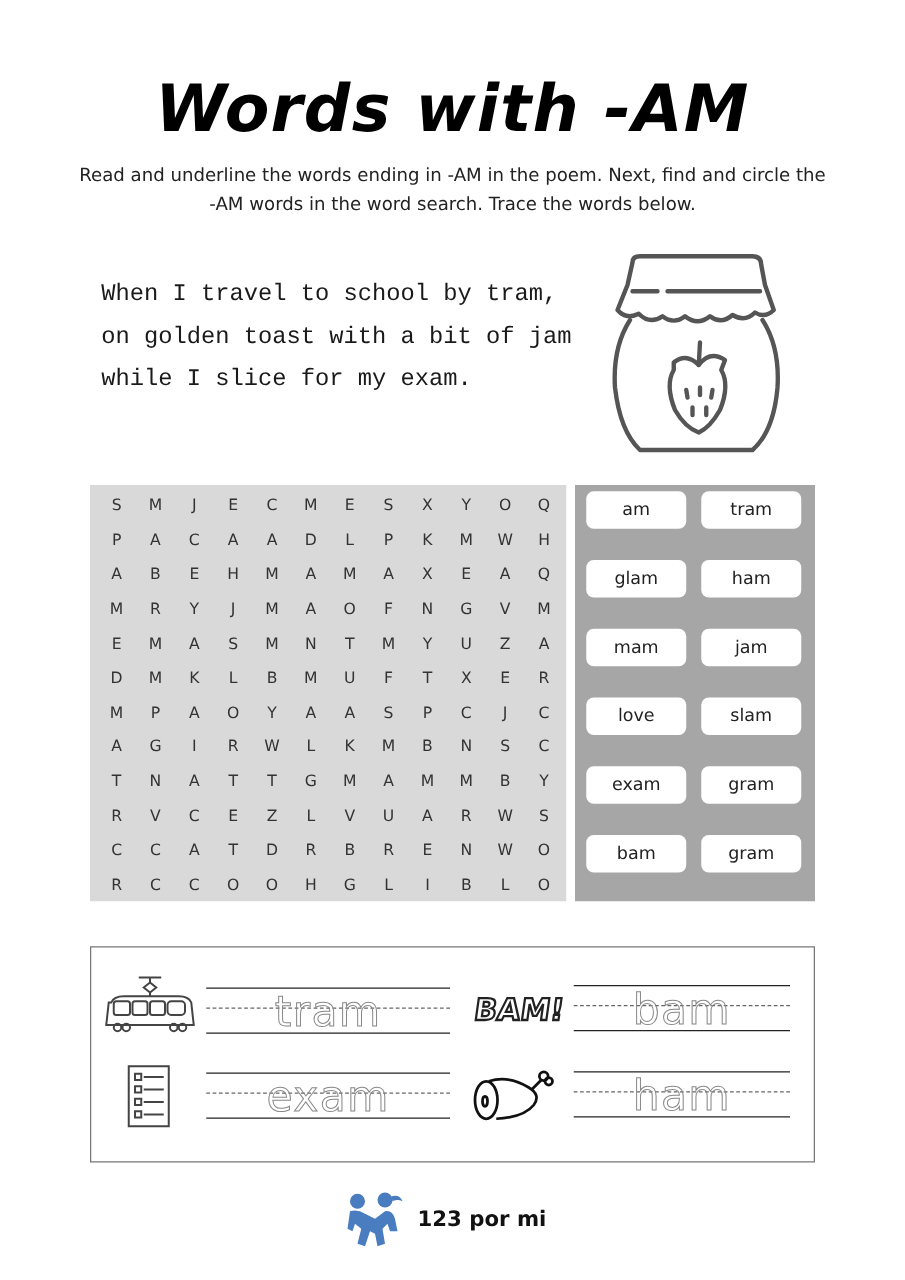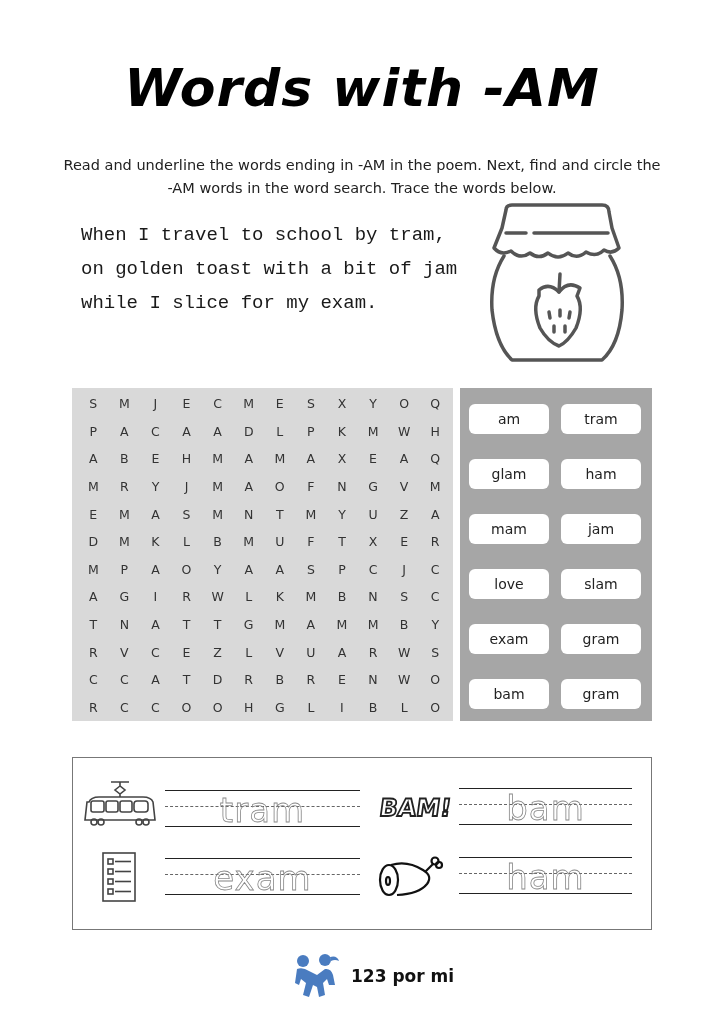--- a/index.html
+++ b/index.html
@@ -6,21 +6,21 @@
   html, body { width: 724px; height: 1024px; background: #ffffff; overflow: hidden; }
   body { position: relative; font-family: "DejaVu Sans", sans-serif; color: #111; }
 
   .title {
     position: absolute; left: 0; top: 58px; width: 724px; text-align: center;
     font-family: "DejaVu Sans", sans-serif; font-weight: bold; font-size: 52px;
     letter-spacing: 1px; color: #000; font-style: italic;
   }
   .instructions {
     position: absolute; left: 60px; top: 130px; width: 604px; text-align: center;
-    font-size: 14.5px; line-height: 23px; color: #222; margin-top: 24px;
+    font-size: 14.5px; line-height: 23px; color: #222;
   }
   .poem {
     position: absolute; left: 81px; top: 218px; width: 380px;
     font-size: 19px; line-height: 34px; color: #1a1a1a;
   }
   .poem div { white-space: nowrap; font-family: Liberation Mono, monospace; }
   .jar { position: absolute; left: 484px; top: 200px; width: 146px; height: 166px; }
 
   .grid-box {
     position: absolute; left: 72px; top: 388px; width: 381px; height: 333px;
@@ -32,21 +32,21 @@
   }
   .grid span {
     display: flex; align-items: center; justify-content: center;
     font-size: 12.5px; color: #333; letter-spacing: 0.5px;
   }
 
   .bank {
     position: absolute; left: 460px; top: 388px; width: 192px; height: 333px;
     background: #a6a6a6;
     display: grid; grid-template-columns: 80px 80px; column-gap: 12px;
-    grid-auto-rows: 30px; row-gap: 25px; padding: 16px 0 0 9px;
+    grid-auto-rows: 30px; row-gap: 25px; padding: 5px 0 0 9px;
   }
   .bank .word {
     background: #fff; border-radius: 6px; display: flex; align-items: center;
     justify-content: center; font-size: 14px; color: #222;
   }
 
   .trace-box {
     position: absolute; left: 72px; top: 757px; width: 580px; height: 173px;
     border: 1.5px solid #777;
   }
@@ -55,21 +55,21 @@
   .trace-lines .mid { position: absolute; left: 0; right: 0; top: 16px; border-top: 1.2px dashed #666; }
   .trace-lines .bot { position: absolute; left: 0; right: 0; top: 36px; border-top: 1.6px solid #222; }
   .trace-word {
     position: absolute; left: 0; right: 0; top: 3px; text-align: center;
     font-size: 34px; line-height: 34px; color: transparent;
     -webkit-text-stroke: 0.8px #888; letter-spacing: 1px;
     font-family: "DejaVu Sans", sans-serif; font-weight: normal;
   }
   .icon { position: absolute; }
 
-  .footer { position: absolute; left: 293px; top: 953px; height: 46px; display: flex; align-items: center; }
+  .footer { position: absolute; left: 276px; top: 953px; height: 46px; display: flex; align-items: center; }
   .footer-text { margin-left: 10px; font-weight: bold; font-size: 17px; color: #111; }
 </style>
 </head>
 <body>
 
 <div class="title">Words with -AM</div>
 <div class="instructions">Read and underline the words ending in -AM in the poem. Next, find and circle the -AM words in the word search. Trace the words below.</div>
 
 <div class="poem">
   <div>When I travel to school by tram,</div>

